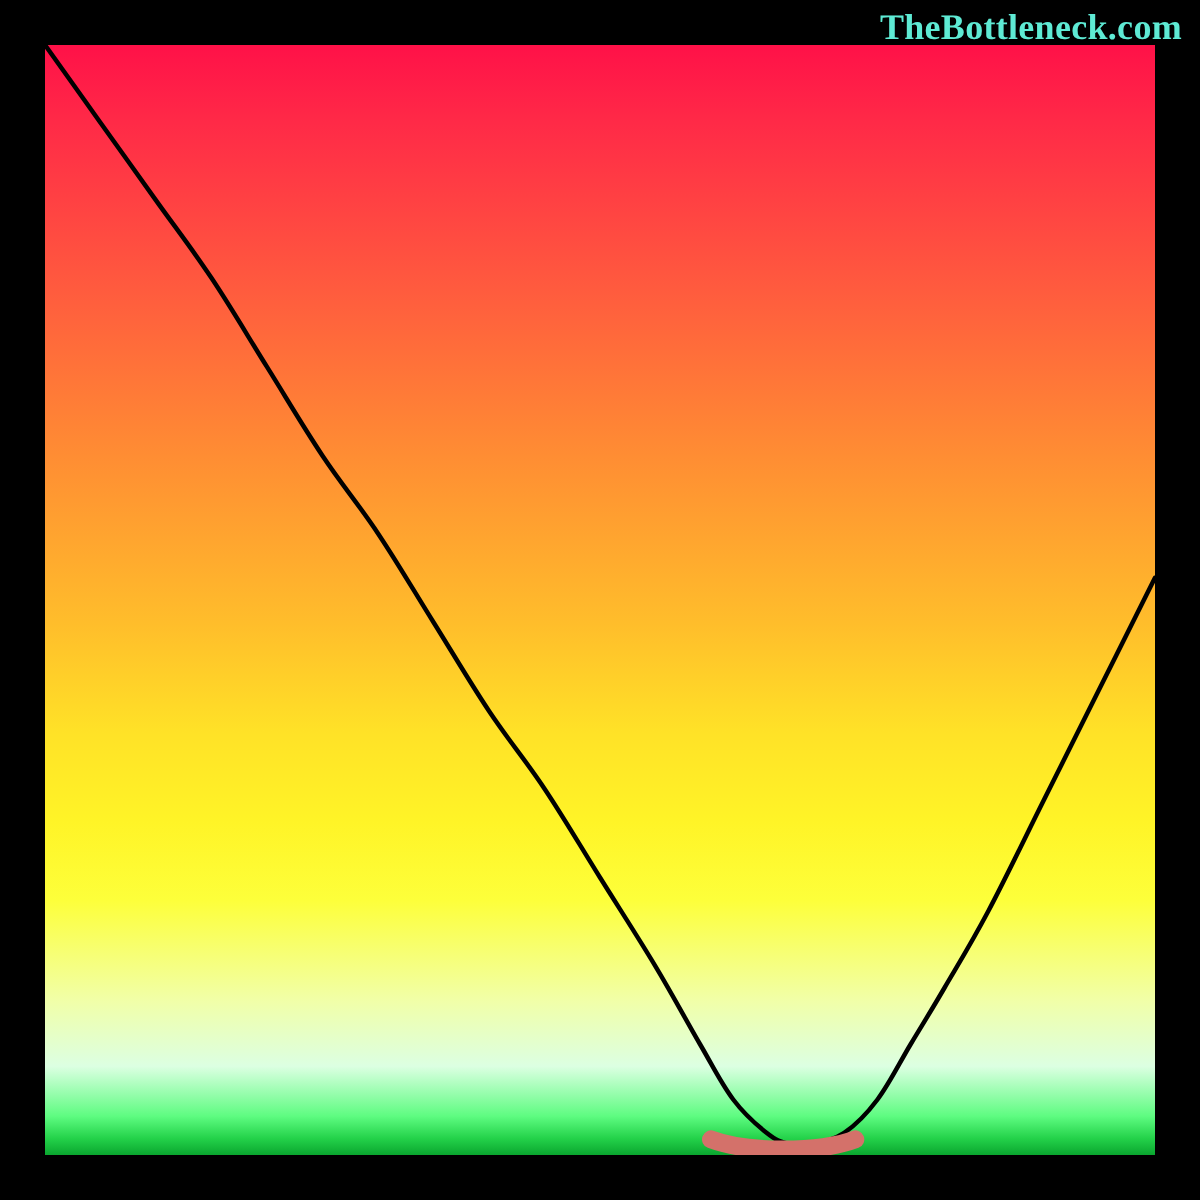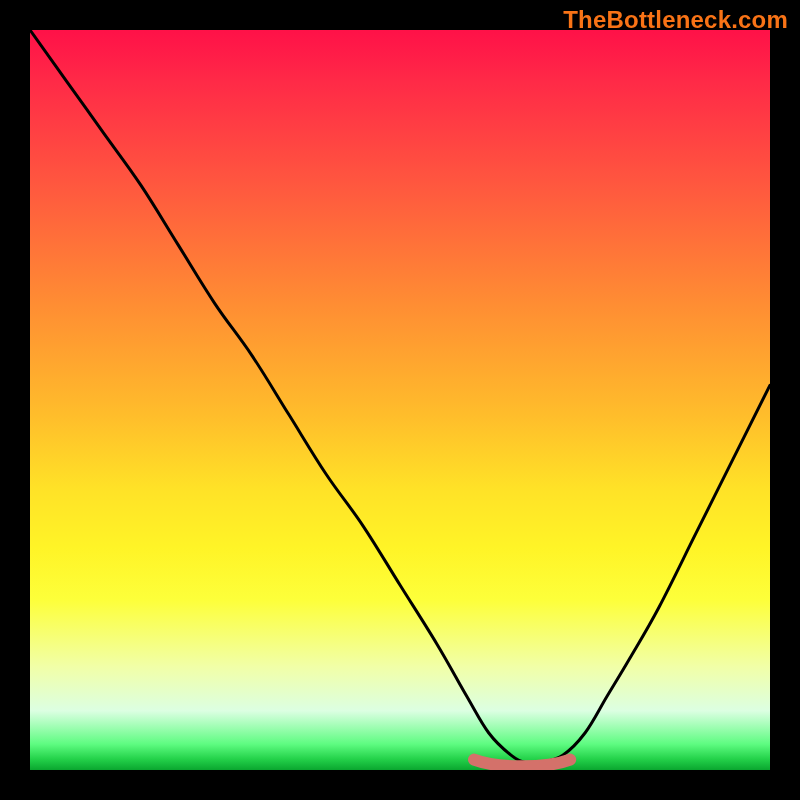--- a/index.html
+++ b/index.html
@@ -7,24 +7,24 @@
   .frame {
     position: relative;
     width: 800px;
     height: 800px;
     background: #000;
   }
   .watermark {
     position: absolute;
     top: 6px;
     right: 12px;
-    font-family: Liberation Sans, sans-serif;
+    font-family: Liberation Serif, serif;
     font-size: 24px;
     font-weight: 600;
-    color: #f97316;
+    color: #5eead4;
     letter-spacing: 0.2px;
     z-index: 4;
   }
   .plot-outer {
     position: absolute;
     left: 30px;
     top: 30px;
     width: 740px;    
     height: 740px;   
     background: #000;

